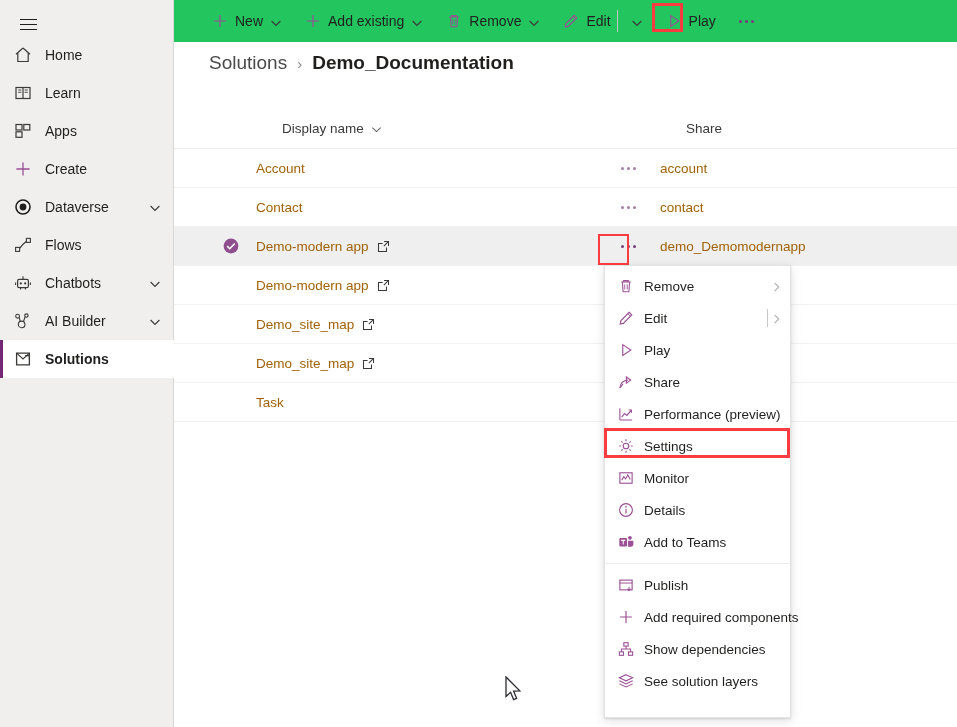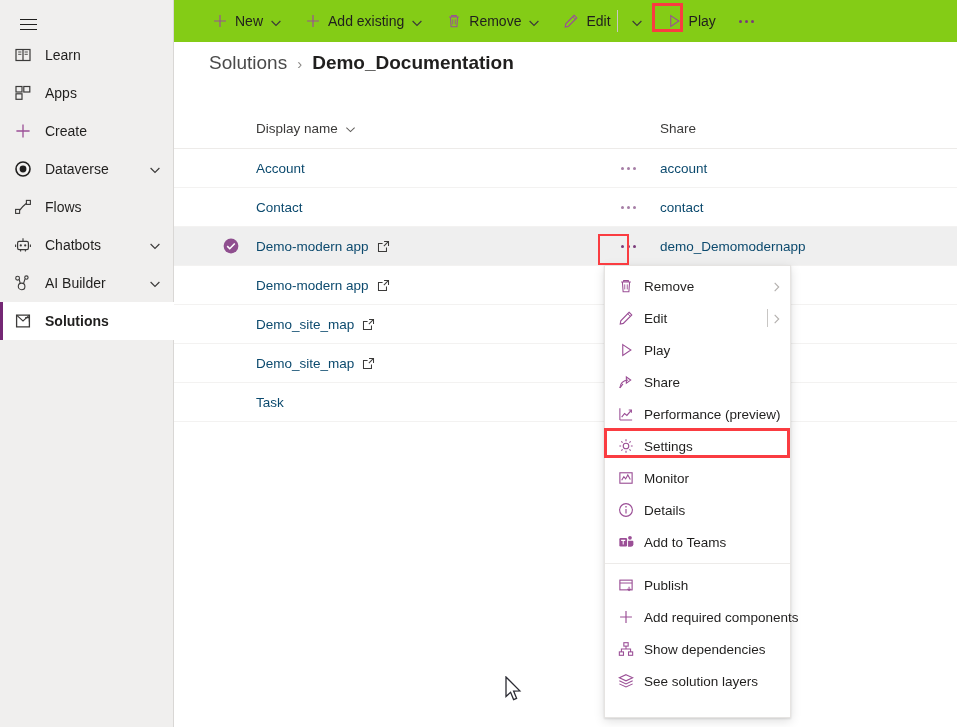--- a/index.html
+++ b/index.html
@@ -63,21 +63,21 @@
   .nav-item.selected:before {
     content: ""; position: absolute; left: 0; top: 0;
     width: 3px; height: 38px; background: #742774;
   }
   .nav-item.selected .nav-label { font-weight: bold; }
 
   
   #cmdbar {
     position: absolute; left: 174px; top: 0;
     width: 783px; height: 42px;
-    background: #84cc16;
+    background: #22c55e;
     display: flex; align-items: center;
     padding-left: 34px;
   }
   .cmd {
     display: flex; align-items: center;
     height: 34px;
     padding: 0 3px;
     cursor: pointer;
     font-size: 14px;
     color: #201f1e;
@@ -124,31 +124,32 @@
   #breadcrumb .crumb-cur { color: #201f1e; font-weight: bold; }
 
   
   #table { position: absolute; left: 174px; top: 108px; width: 783px; }
   #thead {
     height: 41px;
     display: flex; align-items: center;
     border-bottom: 1px solid #edebe9;
     font-size: 13.5px;
     color: #3b3a39;
+    padding-left: 26px;
   }
   .col-a { width: 430px; padding-left: 82px; display:flex; align-items:center; }
   .col-dots { width: 48px; display:flex; align-items:center; justify-content:center; }
   .col-b { flex: 1; padding-left: 8px; }
   #thead .hcaret { margin-left: 7px; width: 11px; height: 11px; }
   .trow {
     height: 39px;
     display: flex; align-items: center;
     border-bottom: 1px solid #f3f2f1;
     font-size: 13.5px;
-    color: #0c4a6e;
+    color: #a16207;
     cursor: pointer;
     position: relative;
   }
   .trow.sel { background: #efefef; }
   .trow .chk {
     position: absolute; left: 48px; top: 50%;
     transform: translateY(-50%);
     width: 18px; height: 18px;
   }
   .trow .extlink { margin-left: 8px; width: 13px; height: 13px; display:inline-flex; }
@@ -217,20 +218,28 @@
 
   <div id="sidebar">
     <div id="hamburger">
       <span class="bars">
           <i></i>
           <i></i>
           <i></i>
         </span>
     </div>
     <div id="navlist">
+        <div class="nav-item">
+          <span class="nav-ico">
+            <svg width="20" height="20" viewBox="0 0 20 20">
+              <path d="M10 3 L17 9.2 M10 3 L3 9.2 M4.8 8.2 V16.5 H15.2 V8.2" fill="none" stroke="#3b3a39" stroke-width="1.2"></path>
+            </svg>
+          </span>
+          <span class="nav-label">Home</span>
+        </div>
         <div class="nav-item">
           <span class="nav-ico">
             <svg width="20" height="20" viewBox="0 0 20 20">
               <rect x="3" y="4.5" width="14" height="11" fill="none" stroke="#3b3a39" stroke-width="1.2"></rect>
               <path d="M10 4.5 V15.5" stroke="#3b3a39" stroke-width="1.2"></path>
               <path d="M5.2 7h3.2M5.2 9.3h3.2M11.6 7h3.2M11.6 9.3h3.2" stroke="#3b3a39" stroke-width="0.9"></path>
             </svg>
           </span>
           <span class="nav-label">Learn</span>
         </div>

